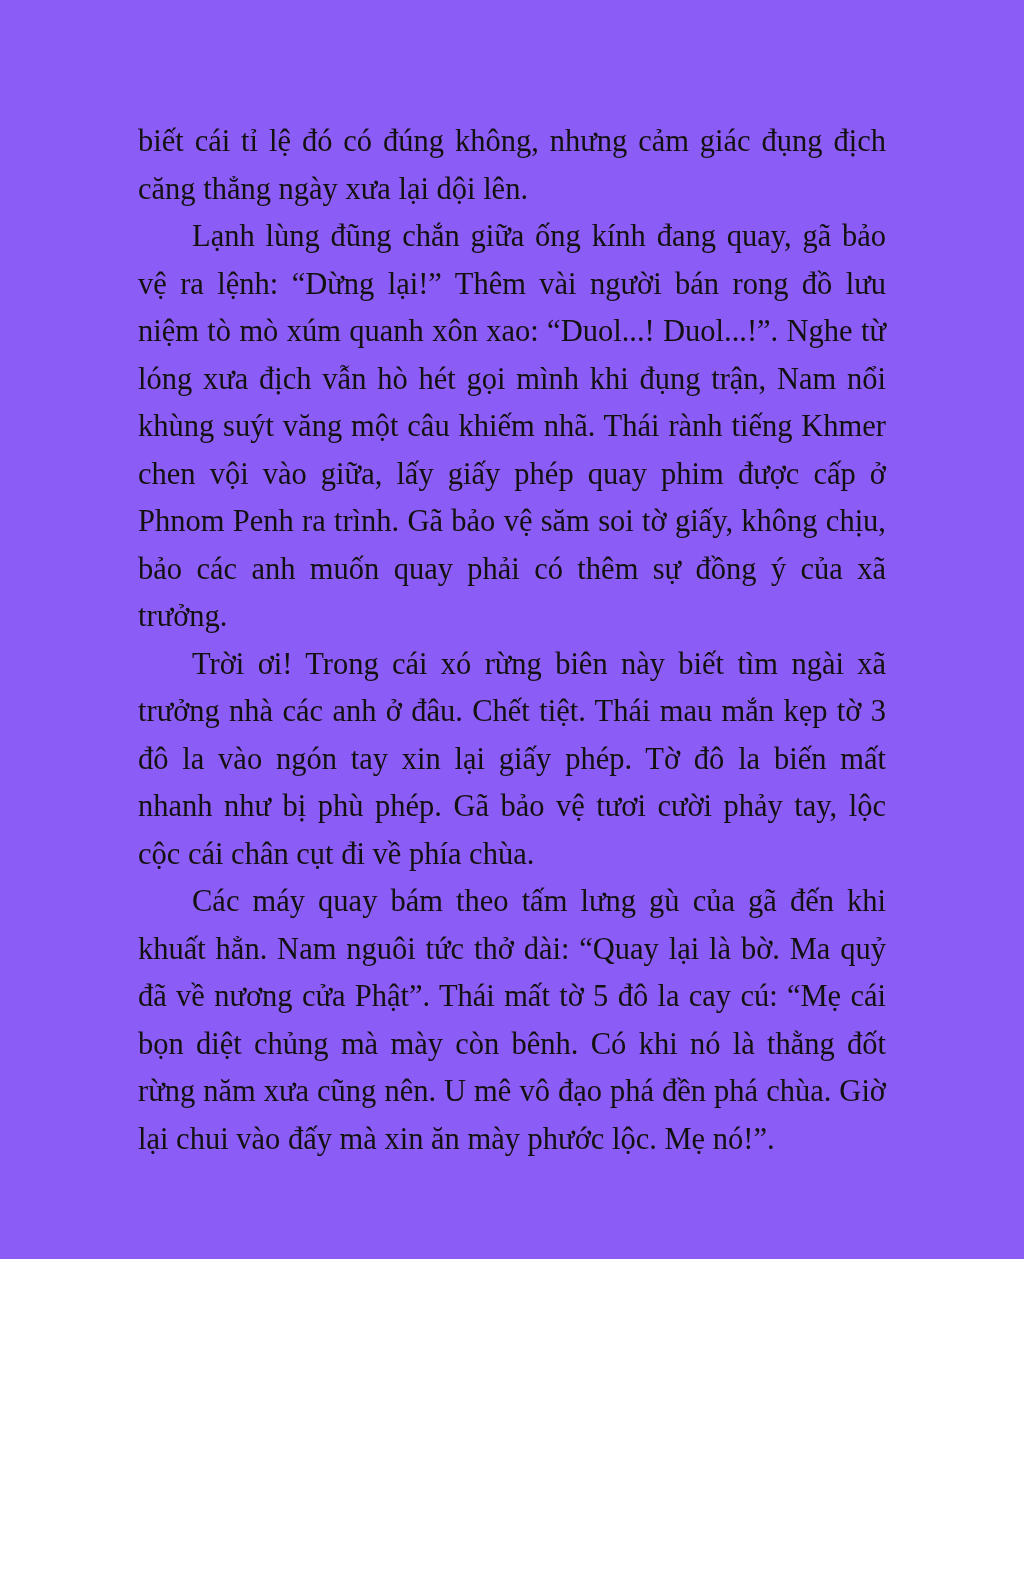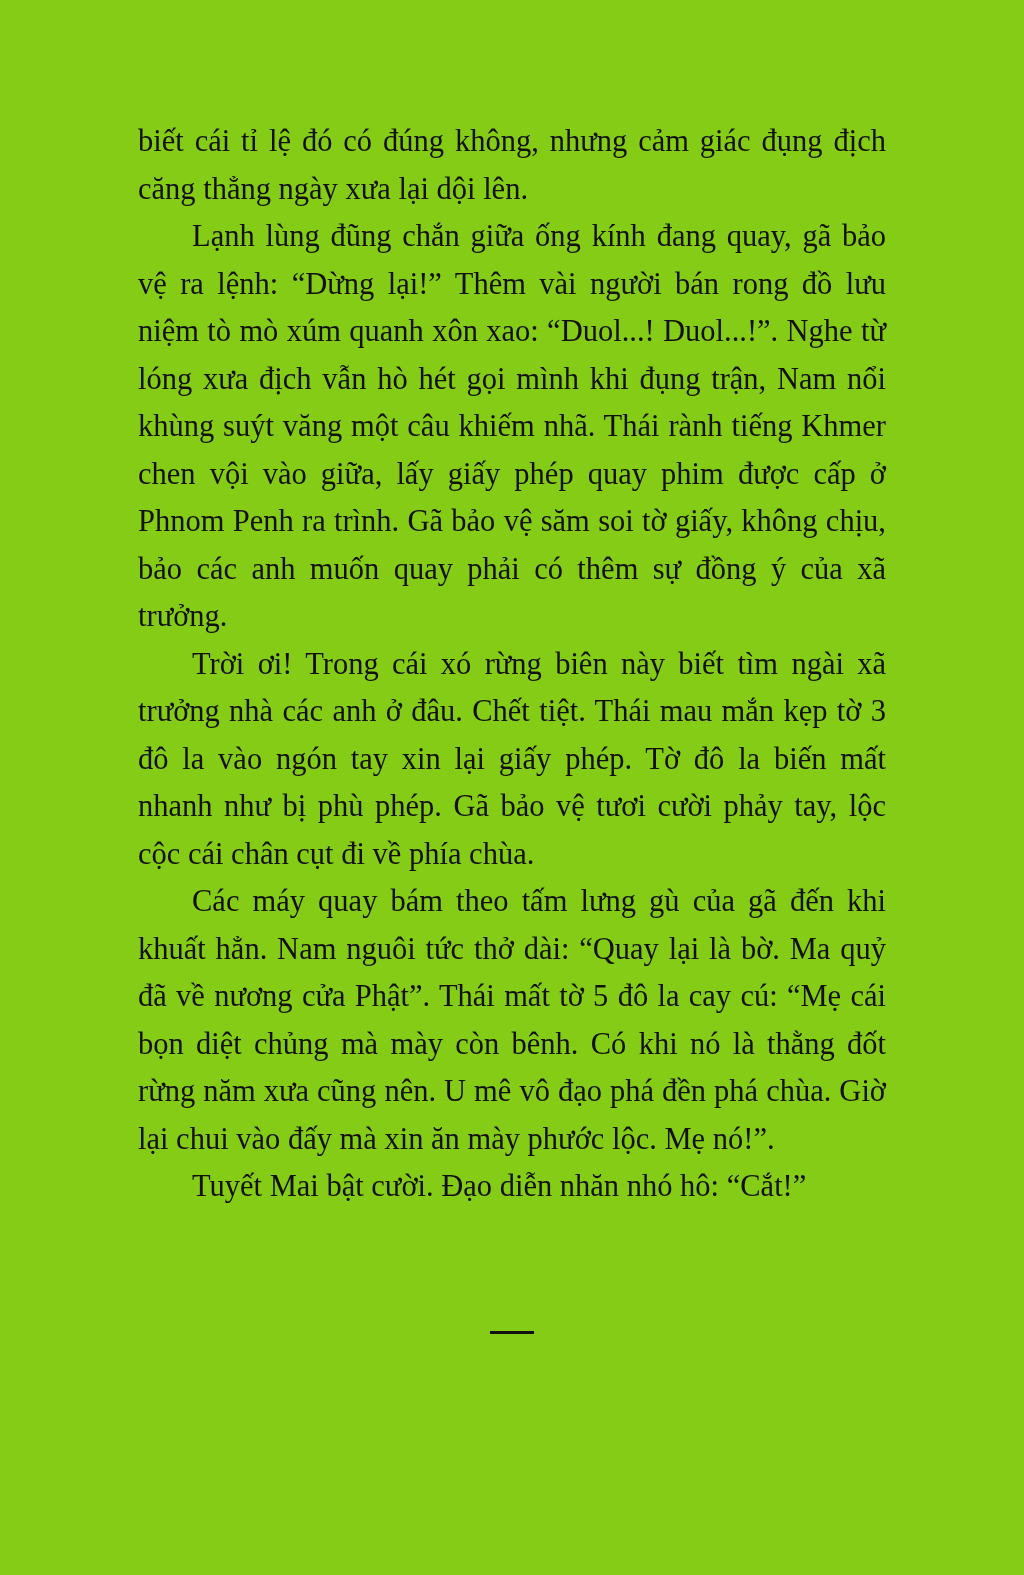--- a/index.html
+++ b/index.html
@@ -3,22 +3,22 @@
 <meta charset="utf-8">
 <style>
   html, body {
     margin: 0;
     padding: 0;
     background: #ffffff;
   }
   .page {
     position: relative;
     width: 1024px;
-    height: 1575px;
-    background: #84cc16;
+    height: 1259px;
+    background: #8b5cf6;
     box-sizing: border-box;
     overflow: hidden;
     text-decoration: underline;
   }
   .text-block {
     position: absolute;
     left: 138px;
     top: 118px;
     width: 748px;
   }
@@ -66,21 +66,20 @@
 </head>
 <body>
 
 <div class="page">
 
   <div class="text-block">
     <p class="para">biết cái tỉ lệ đó có đúng không, nhưng cảm giác đụng địch căng thẳng ngày xưa lại dội lên.</p>
     <p class="para indent">Lạnh lùng đũng chắn giữa ống kính đang quay, gã bảo vệ ra lệnh: “Dừng lại!” Thêm vài người bán rong đồ lưu niệm tò mò xúm quanh xôn xao: “Duol...! Duol...!”. Nghe từ lóng xưa địch vẫn hò hét gọi mình khi đụng trận, Nam nổi khùng suýt văng một câu khiếm nhã. Thái rành tiếng Khmer chen vội vào giữa, lấy giấy phép quay phim được cấp ở Phnom Penh ra trình. Gã bảo vệ săm soi tờ giấy, không chịu, bảo các anh muốn quay phải có thêm sự đồng ý của xã trưởng.</p>
     <p class="para indent">Trời ơi! Trong cái xó rừng biên này biết tìm ngài xã trưởng nhà các anh ở đâu. Chết tiệt. Thái mau mắn kẹp tờ 3 đô la vào ngón tay xin lại giấy phép. Tờ đô la biến mất nhanh như bị phù phép. Gã bảo vệ tươi cười phảy tay, lộc cộc cái chân cụt đi về phía chùa.</p>
     <p class="para indent">Các máy quay bám theo tấm lưng gù của gã đến khi khuất hẳn. Nam nguôi tức thở dài: “Quay lại là bờ. Ma quỷ đã về nương cửa Phật”. Thái mất tờ 5 đô la cay cú: “Mẹ cái bọn diệt chủng mà mày còn bênh. Có khi nó là thằng đốt rừng năm xưa cũng nên. U mê vô đạo phá đền phá chùa. Giờ lại chui vào đấy mà xin ăn mày phước lộc. Mẹ nó!”.</p>
-    <p class="para indent last-left">Tuyết Mai bật cười. Đạo diễn nhăn nhó hô: “Cắt!”</p>
   </div>
 
   <div class="divider-wrap">
     <span class="divider"></span>
   </div>
 
 
 </div>
 
 </body></html>

